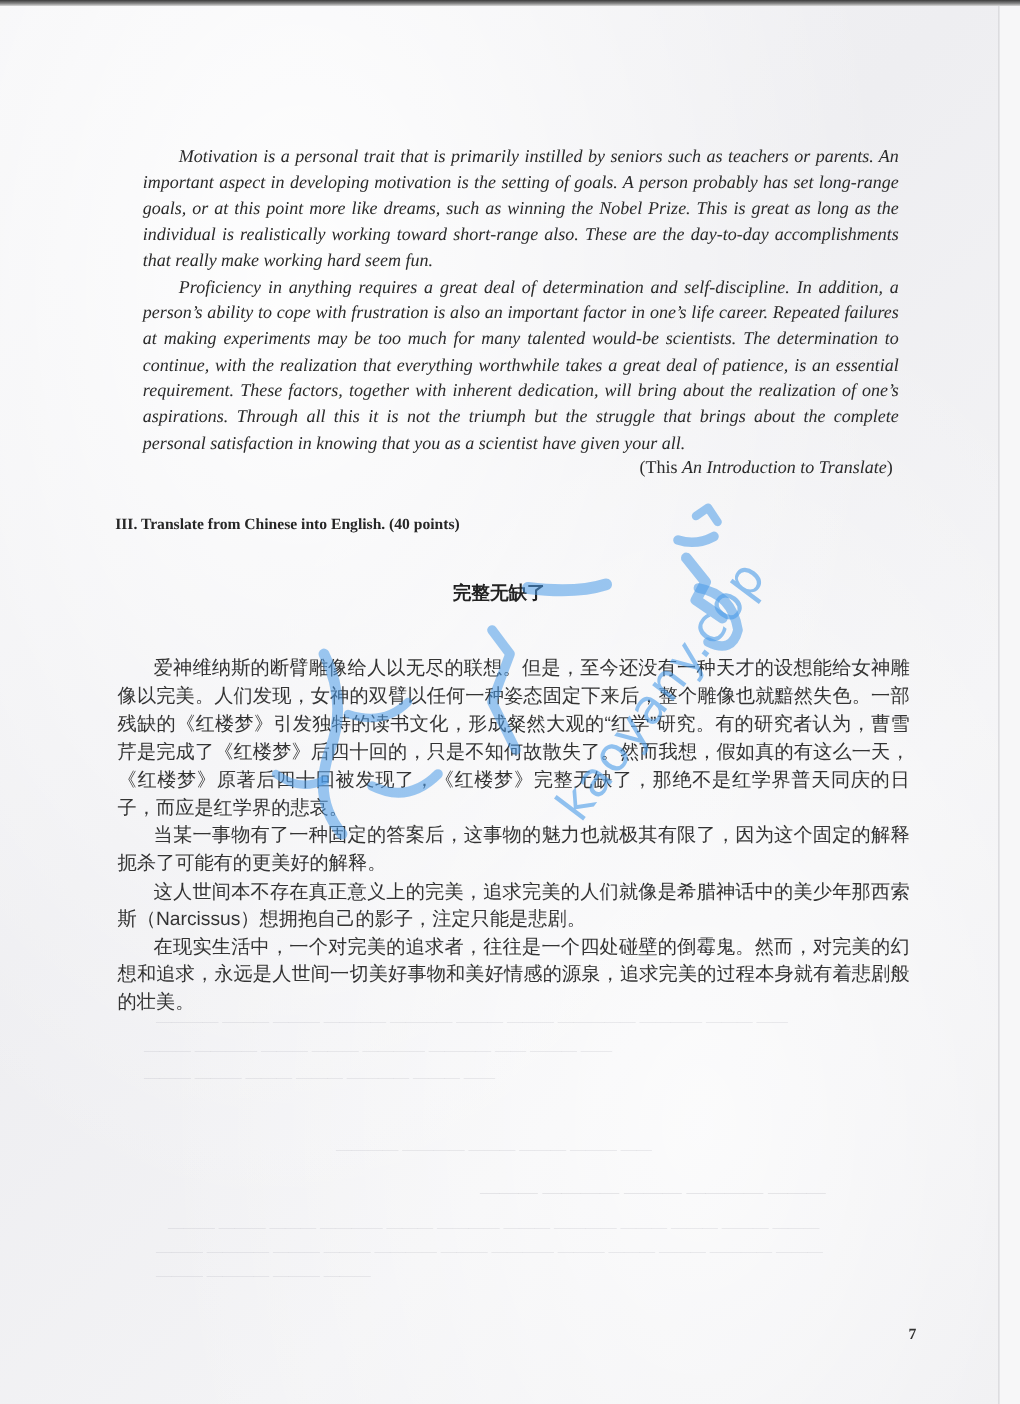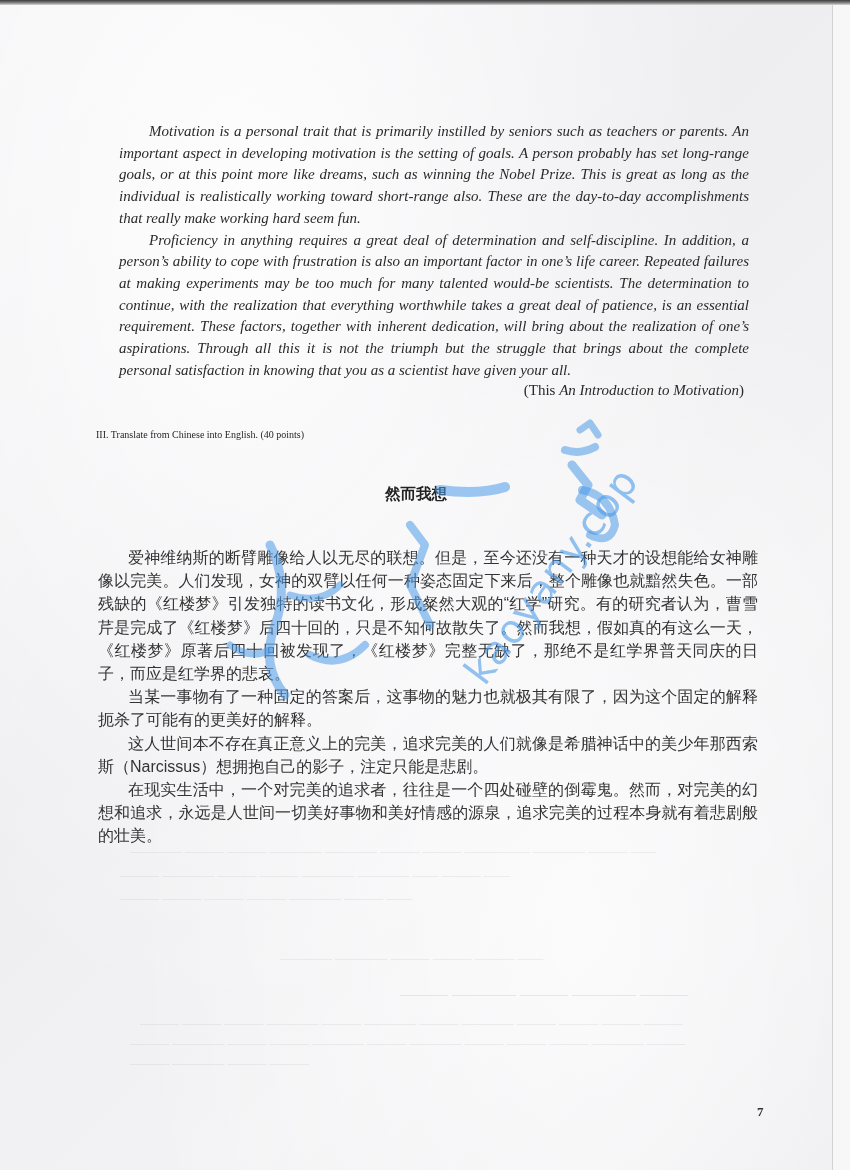--- a/index.html
+++ b/index.html
@@ -59,22 +59,22 @@
       text-align: right;
       font-size: 15px;
     }
     .source em {
       font-style: italic;
     }
     .section-heading {
       position: absolute;
       left: 96px;
       top: 424px;
-      font-size: 10px;
-      font-weight: normal;
+      font-size: 13px;
+      font-weight: bold;
       color: #262626;
       text-align: center;
     }
     .cn-title {
       position: absolute;
       left: 0;
       top: 479px;
       width: 832px;
       text-align: center;
       font-family: "DejaVu Sans", sans-serif;
@@ -129,25 +129,25 @@
   <div class="bleed" style="left:400px;top:980px;font-size:16px;">——— ———— ——— ———— ———</div>
   <div class="bleed" style="left:140px;top:1010px;">——— ——— ——— ———— ——— ———— ——— ———— ——— ——— ——— ———</div>
   <div class="bleed" style="left:130px;top:1030px;">——— ———— ——— ——— ———— ——— ———— ——— ——— ——— ———— ———</div>
   <div class="bleed" style="left:130px;top:1050px;">——— ———— ——— ———</div>
 
   <div class="passage">
     <p>Motivation is a personal trait that is primarily instilled by seniors such as teachers or parents. An important aspect in developing motivation is the setting of goals. A person probably has set long-range goals, or at this point more like dreams, such as winning the Nobel Prize. This is great as long as the individual is realistically working toward short-range also. These are the day-to-day accomplishments that really make working hard seem fun.</p>
     <p>Proficiency in anything requires a great deal of determination and self-discipline. In addition, a person’s ability to cope with frustration is also an important factor in one’s life career. Repeated failures at making experiments may be too much for many talented would-be scientists. The determination to continue, with the realization that everything worthwhile takes a great deal of patience, is an essential requirement. These factors, together with inherent dedication, will bring about the realization of one’s aspirations. Through all this it is not the triumph but the struggle that brings about the complete personal satisfaction in knowing that you as a scientist have given your all.</p>
   </div>
 
-  <div class="source"><span>(This </span><em>An Introduction to Motivation</em><span>)</span></div>
+  <div class="source"><span>(This </span><em>An Introduction to Translate</em><span>)</span></div>
 
   <div class="section-heading">III. Translate from Chinese into English. (40 points)</div>
 
-  <div class="cn-title">然而我想</div>
+  <div class="cn-title">完整无缺了</div>
 
   <div class="cn-passage">
     <p>爱神维纳斯的断臂雕像给人以无尽的联想。但是，至今还没有一种天才的设想能给女神雕像以完美。人们发现，女神的双臂以任何一种姿态固定下来后，整个雕像也就黯然失色。一部残缺的《红楼梦》引发独特的读书文化，形成粲然大观的“红学”研究。有的研究者认为，曹雪芹是完成了《红楼梦》后四十回的，只是不知何故散失了。然而我想，假如真的有这么一天，《红楼梦》原著后四十回被发现了，《红楼梦》完整无缺了，那绝不是红学界普天同庆的日子，而应是红学界的悲哀。</p>
     <p>当某一事物有了一种固定的答案后，这事物的魅力也就极其有限了，因为这个固定的解释扼杀了可能有的更美好的解释。</p>
     <p>这人世间本不存在真正意义上的完美，追求完美的人们就像是希腊神话中的美少年那西索斯（Narcissus）想拥抱自己的影子，注定只能是悲剧。</p>
     <p>在现实生活中，一个对完美的追求者，往往是一个四处碰壁的倒霉鬼。然而，对完美的幻想和追求，永远是人世间一切美好事物和美好情感的源泉，追求完美的过程本身就有着悲剧般的壮美。</p>
   </div>
 
   <svg class="watermark" style="left:110px;top:390px;" width="560" height="330" viewBox="0 0 560 330">
     <g fill="none" stroke="#4a9be8" stroke-opacity="0.55" stroke-linecap="round" stroke-linejoin="round">

